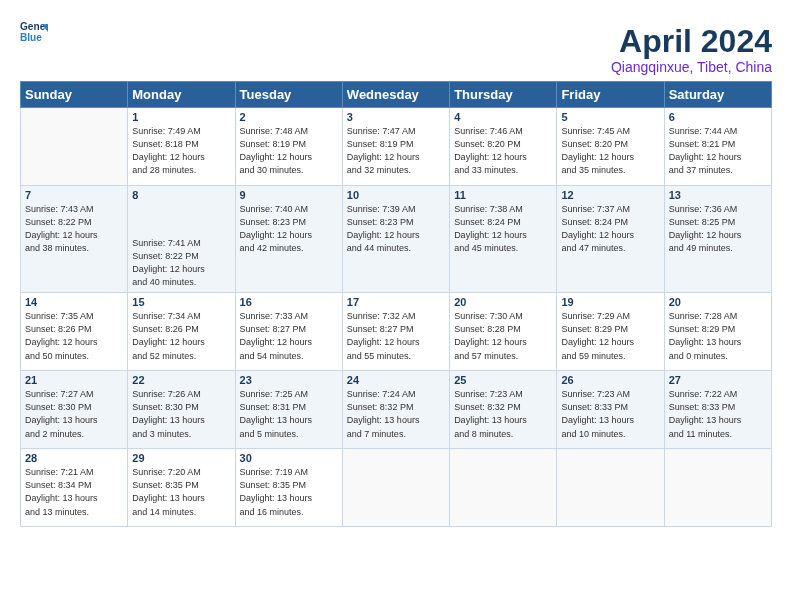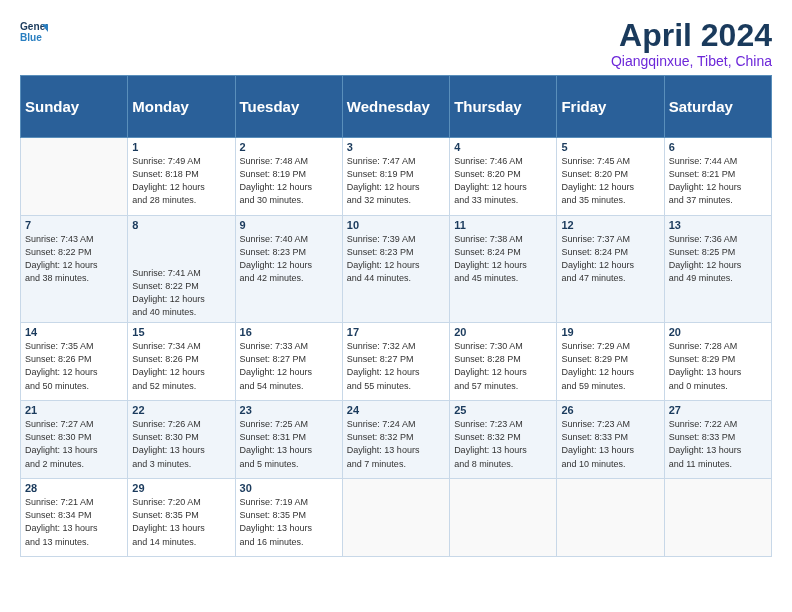--- a/index.html
+++ b/index.html
@@ -26,42 +26,43 @@
       display: flex;
       align-items: center;
       gap: 4px;
     }
     .logo-icon {
       width: 28px;
       height: 28px;
     }
     .title-block {
       text-align: right;
+      margin-top: 6px;
     }
     .month-title {
       font-size: 32px;
       font-weight: bold;
       color: #1a3a5c;
       line-height: 1.1;
     }
     .subtitle {
       font-size: 14px;
       color: #6d28d9;
     }
     table {
       width: 100%;
       border-collapse: collapse;
       table-layout: fixed;
     }
     thead tr th {
       background: #2a6099;
       color: #fff;
-      font-size: 15px;
+      font-size: 13px;
       font-weight: bold;
-      padding: 22px 4px;
+      padding: 5px 4px;
       text-align: left;
       border: 1px solid #5a8fbb;
     }
     tbody tr td {
       border: 1px solid #c8d8e8;
       vertical-align: top;
       padding: 3px 4px;
       font-size: 9.2px;
       color: #222;
       height: 78px;

